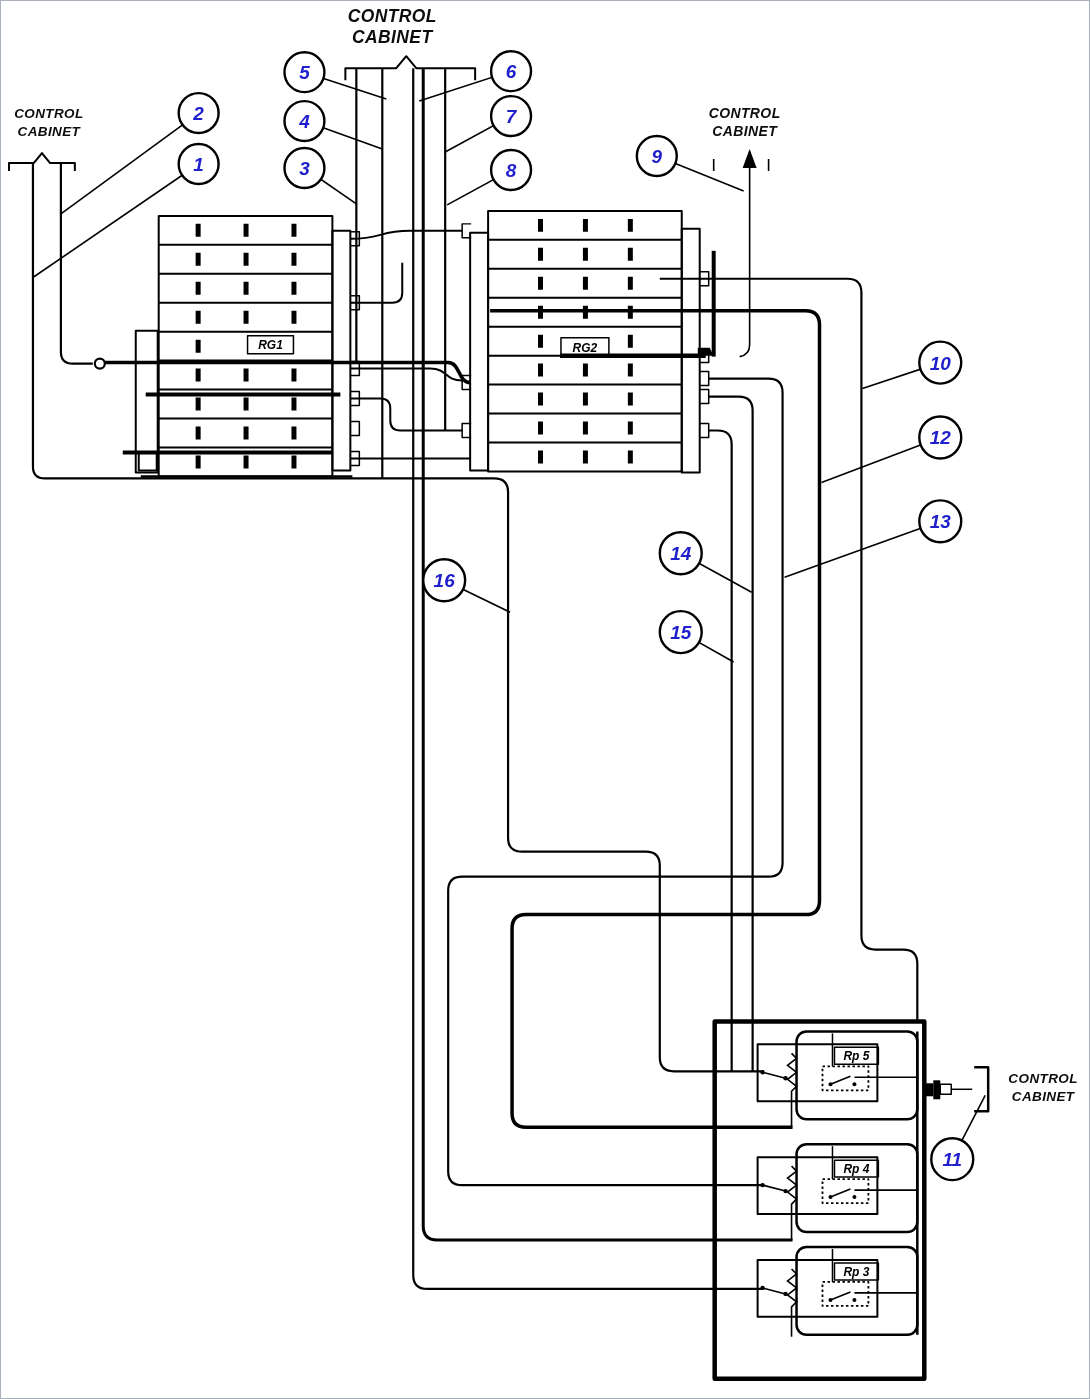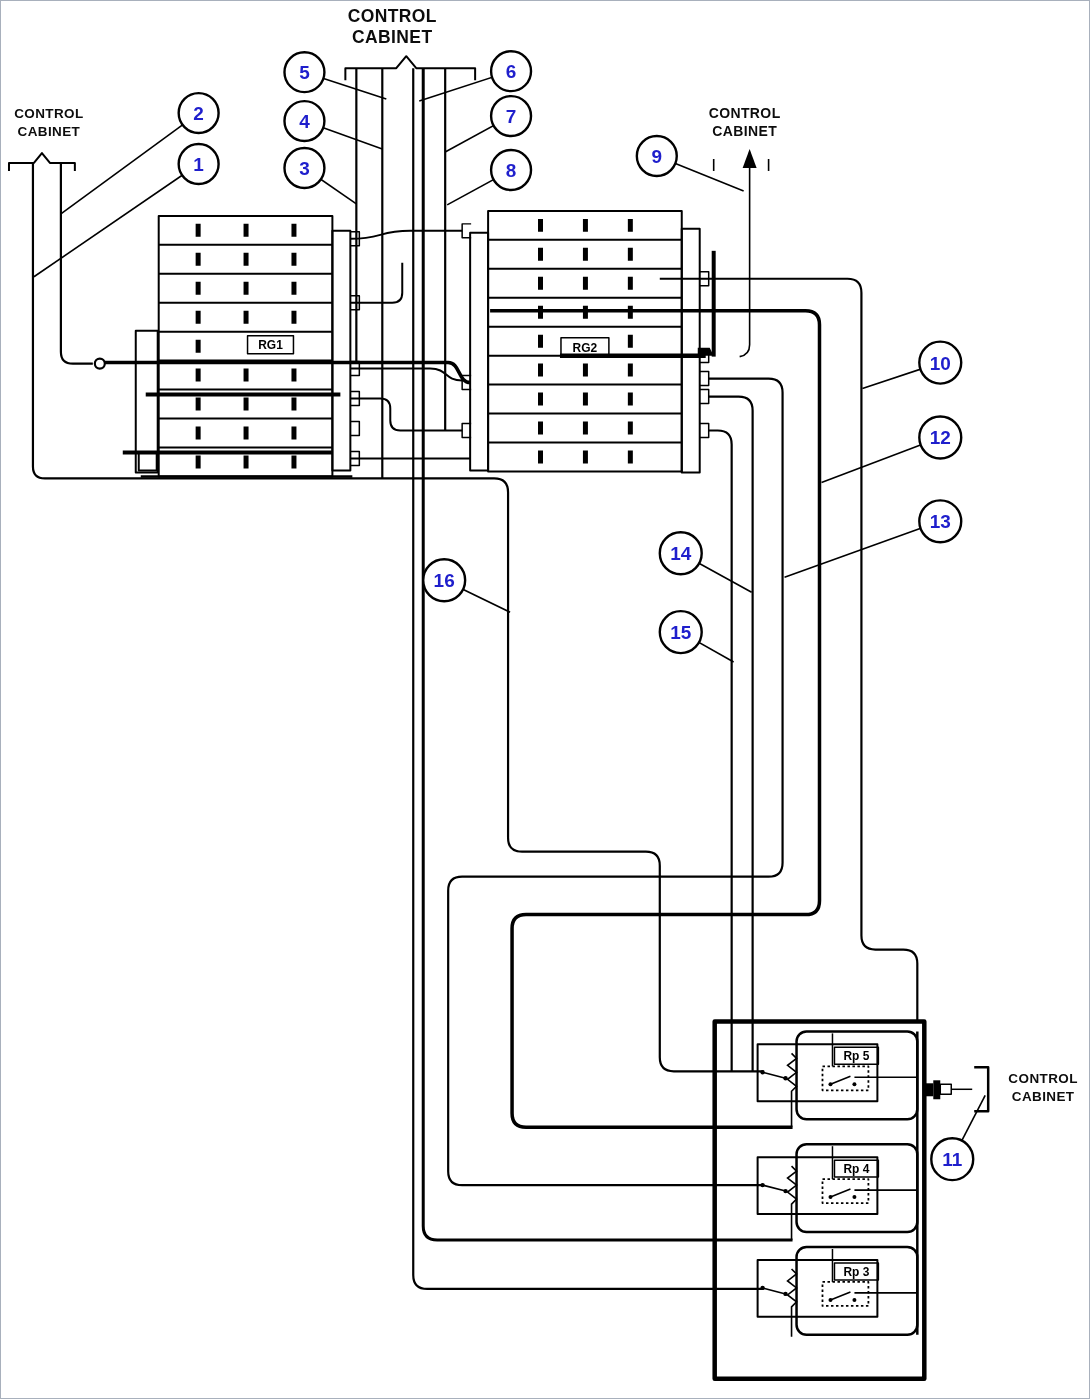--- a/index.html
+++ b/index.html
@@ -3,20 +3,21 @@
 <meta charset="utf-8">
 <style>
   html,body{margin:0;padding:0;background:#e8e8e8;}
   .page{
     position:relative;
     width:1088px;height:1397px;
     background:#ffffff;
     border:1px solid #a8b0bc;
     font-family:"Liberation Sans", sans-serif;
     overflow:hidden;
+    font-style:italic;
   }
   svg{display:block;}
   .ln{fill:none;stroke:#000;stroke-width:2;stroke-linejoin:round;stroke-linecap:butt;}
   .w15{stroke-width:1.5;} .w22{stroke-width:2.2;} .w25{stroke-width:2.5;}
   .w3{stroke-width:3;} .w35{stroke-width:3.5;} .w4{stroke-width:4;} .w45{stroke-width:4.5;}
   .leader{fill:none;stroke:#000;stroke-width:1.6;}
   .dash{stroke-dasharray:2.5,2.5;stroke-width:1.8;}
   .fillb{fill:#000;stroke:none;}
   text.cab{font-family:"Liberation Sans",sans-serif;font-weight:bold;fill:#0d0d0d;
            text-anchor:middle;letter-spacing:.4px;}

